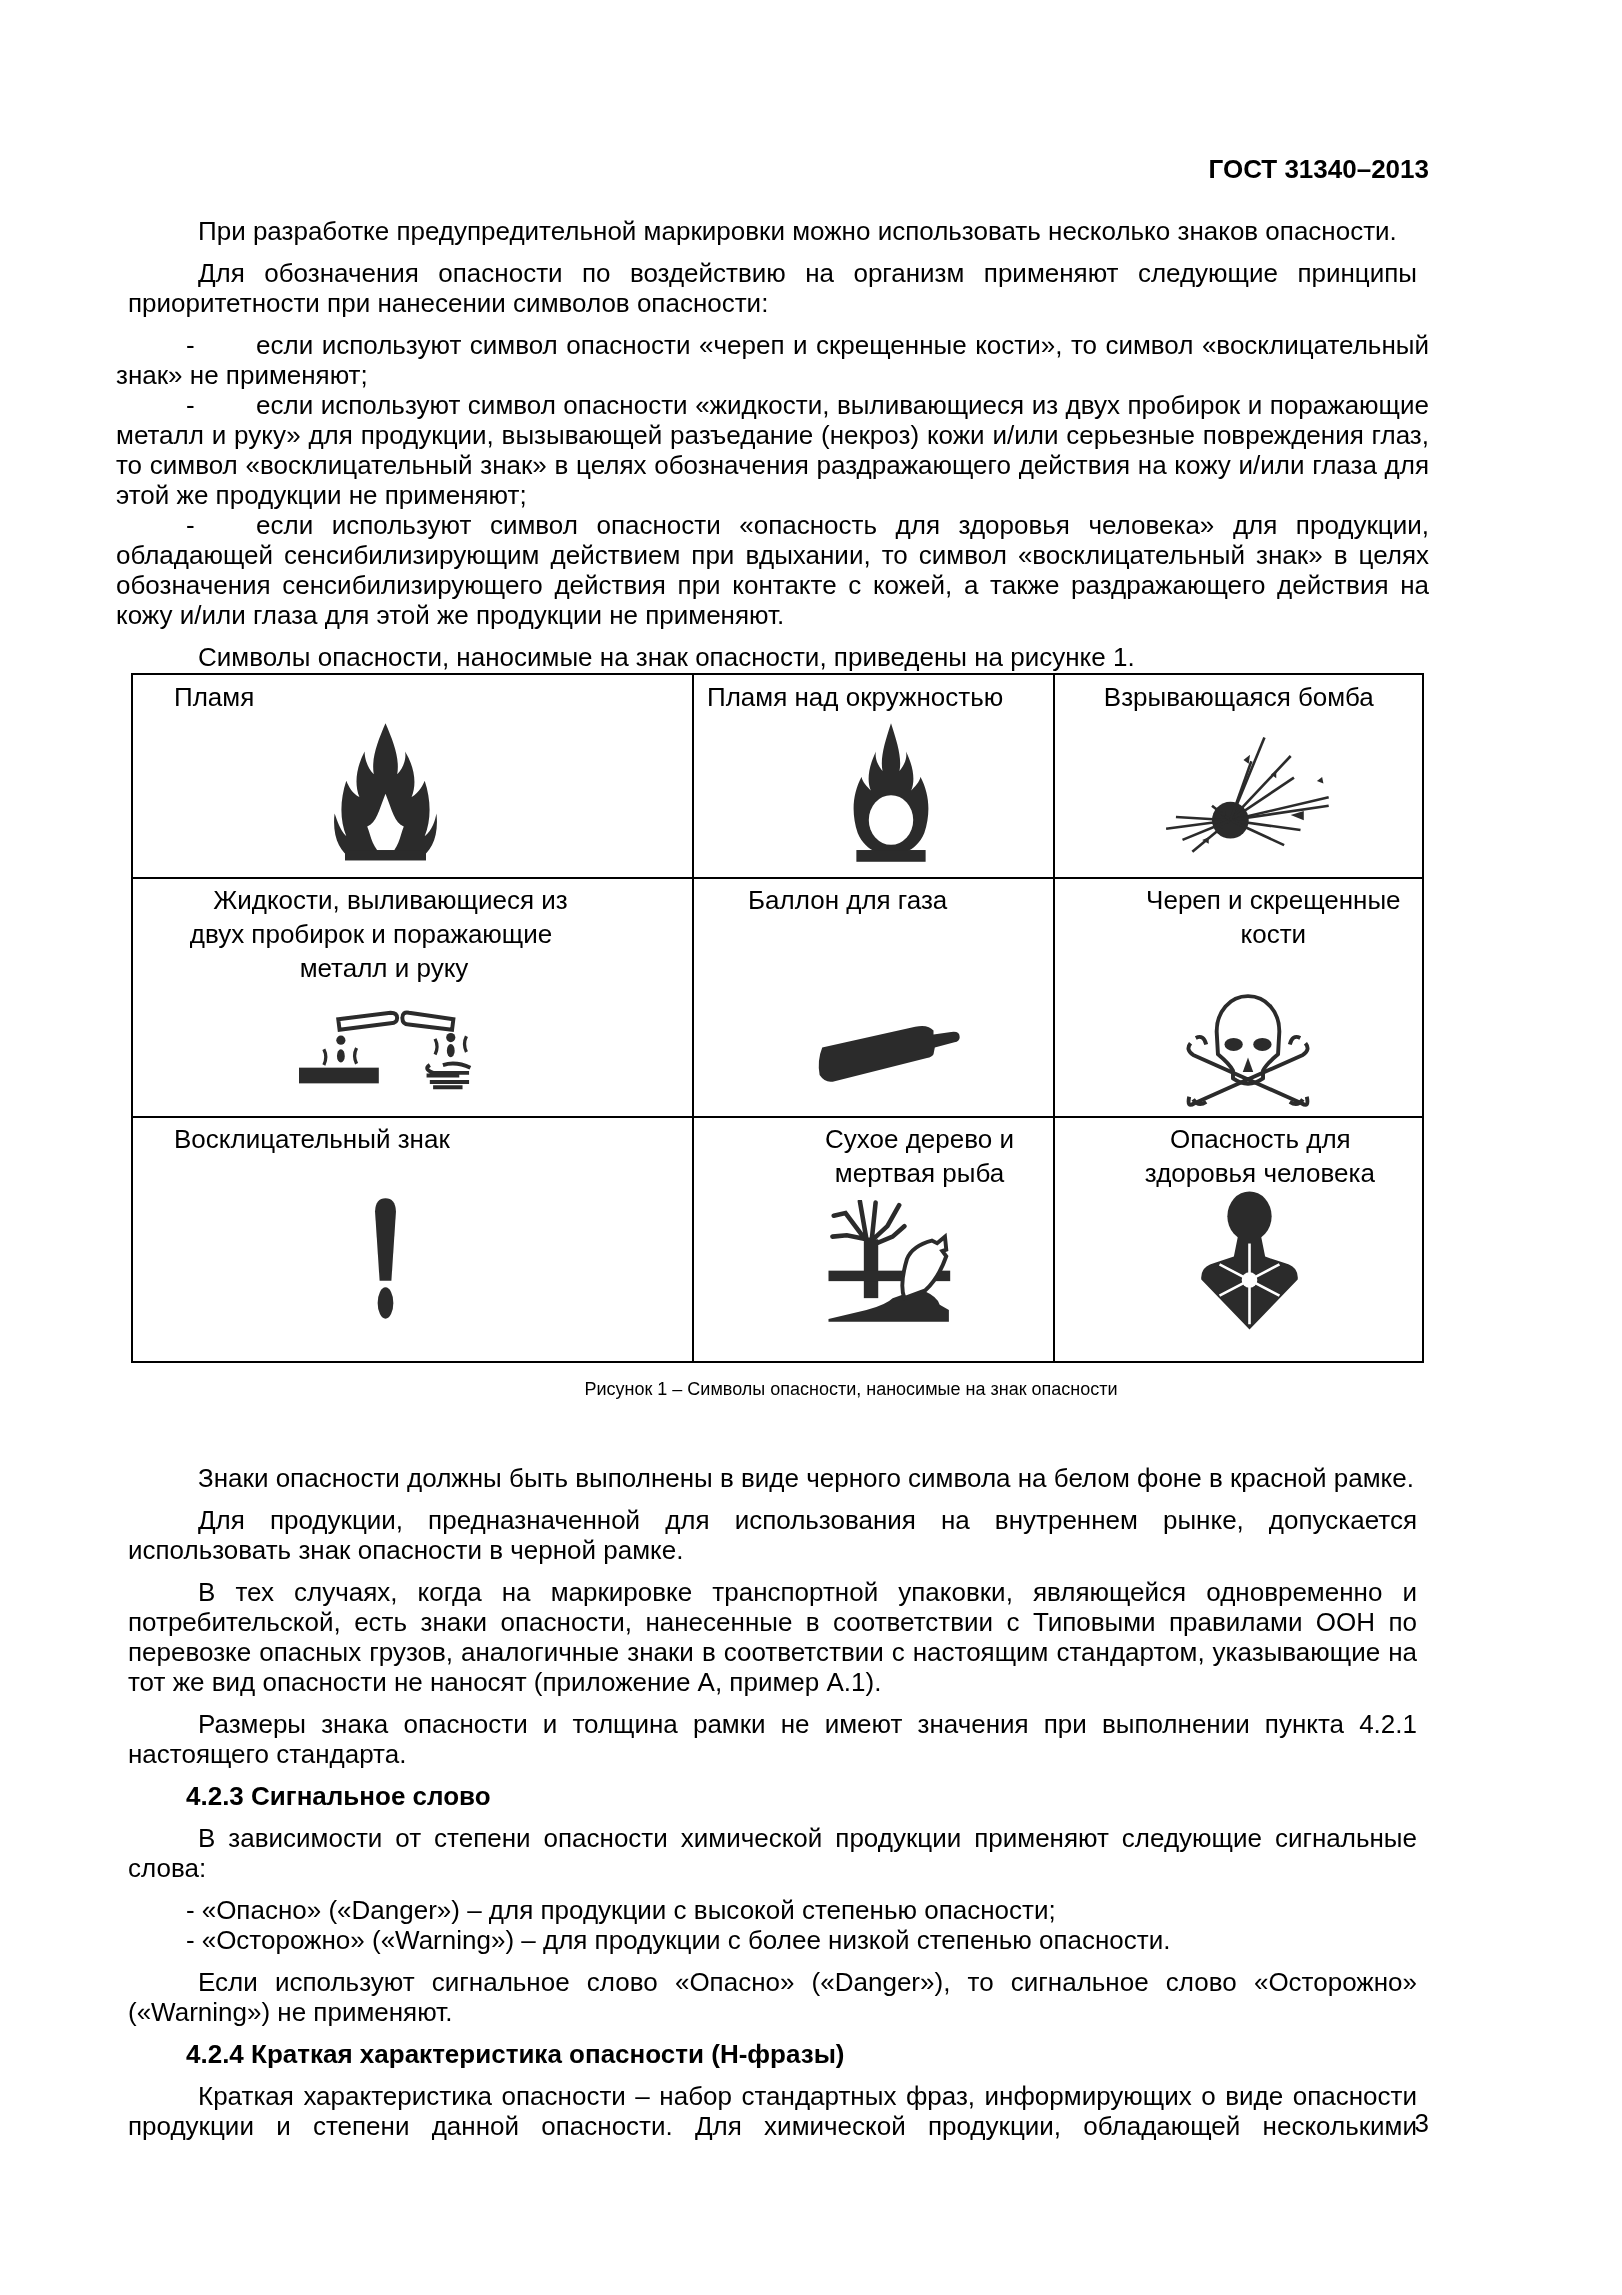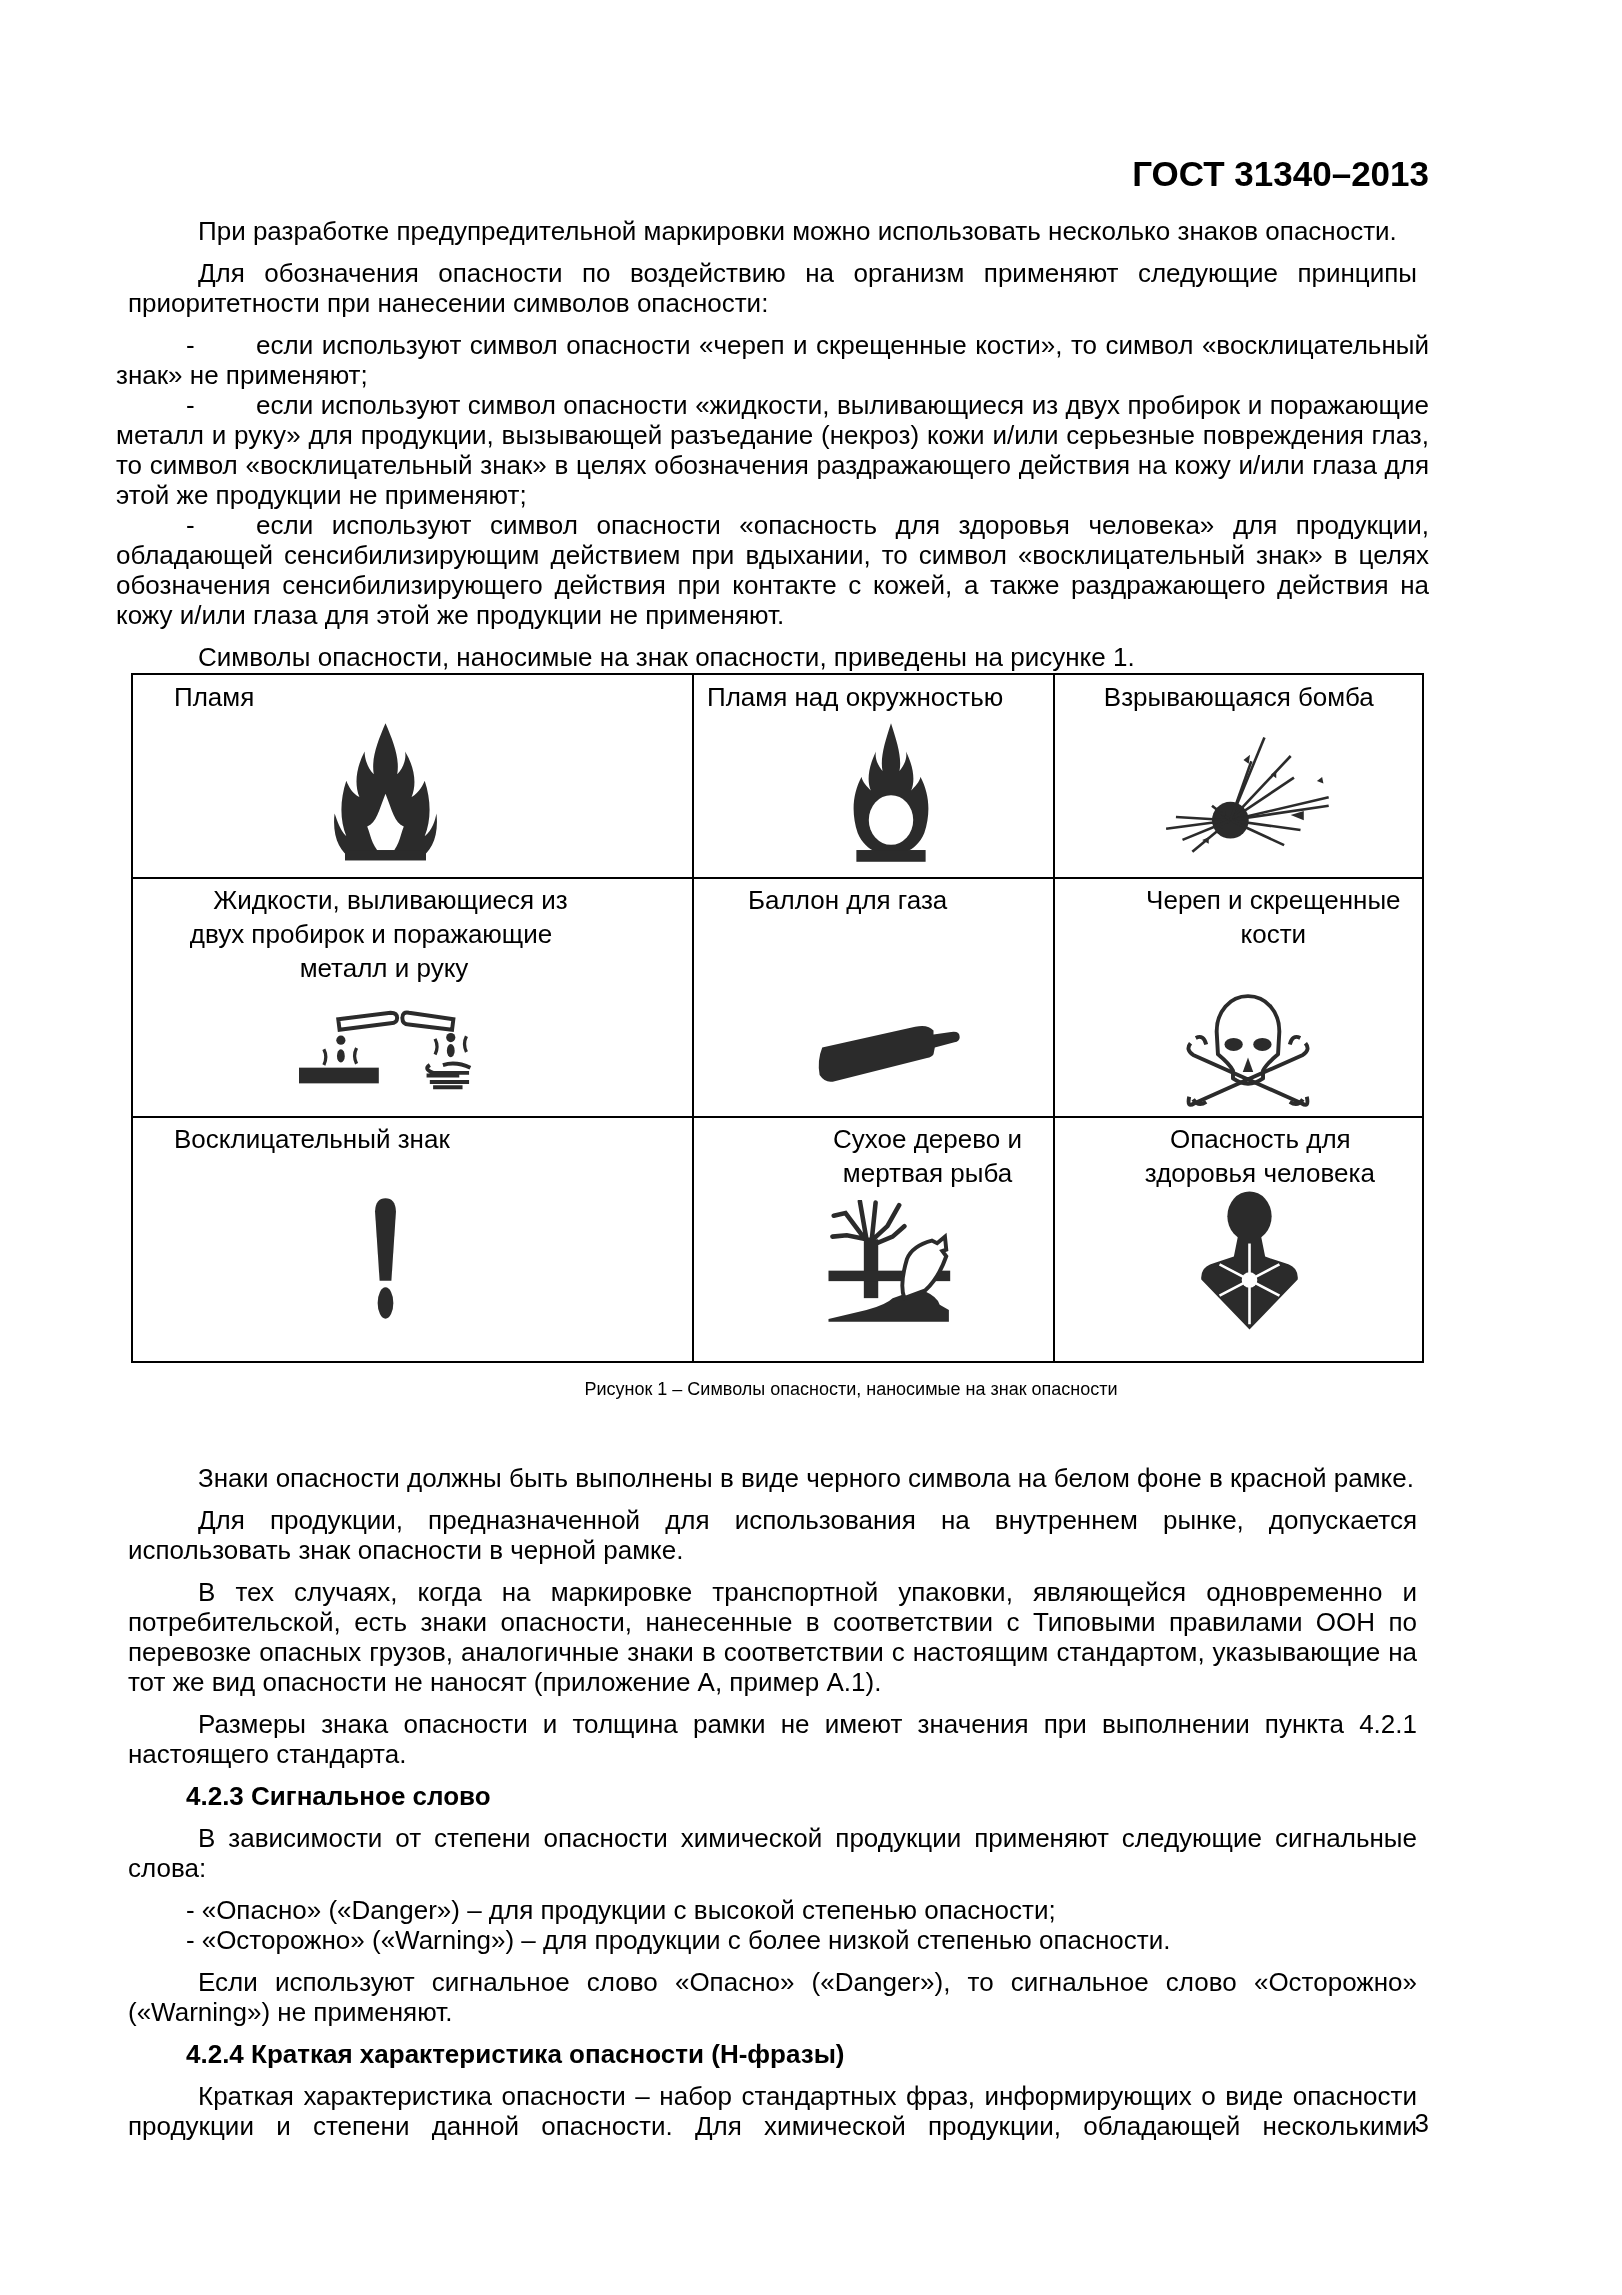--- a/index.html
+++ b/index.html
@@ -1,18 +1,18 @@
 <!DOCTYPE html>
 <html style="font-size:10.5px"><head>
 <meta charset="utf-8">
 <style>
   html, body { margin: 0; padding: 0; background: #ffffff; }
   body { width: 1623px; height: 2295px; position: relative; overflow: hidden;
          font-family: "Liberation Sans", sans-serif; color: #000; }
-  .hdr { position: absolute; right: 194px; top: 154px; font-size: 35px; font-weight: bold; }
+  .hdr { position: absolute; right: 194px; top: 154px; font-size: 26px; font-weight: bold; }
   .body-block { position: absolute; left: 116px; width: 1313px; font-size: 26px; line-height: 30px; }
   .p { text-align: justify; text-indent: 70px; margin: 12px; }
   .p.last-left { text-align-last: left; }
   .li { text-align: justify; margin: 0; text-indent: 70px; }
   .li .dash { display: inline-block; width: 70px; text-indent: 0; }
   .li2 { margin: 0; padding-left: 70px; }
   .li2 .dash2 { display: inline-block; width: 15.7px; }
   .h { font-weight: bold; margin: 0; text-indent: 70px; }
 
   table.fig { position: absolute; left: 131px; top: 673px; width: 1293px; border-collapse: collapse; }
@@ -156,21 +156,21 @@
       <div class="icon" style="left:236px; top:79px; width:33px; height:123px;">
         <svg viewBox="0 0 50 188">
               <g fill="#2b2b2b">
           <path d="M25 2 Q40 2 41 22 L34 128 L16 128 L9 22 Q10 2 25 2 Z"></path>
           <ellipse cx="25" cy="162" rx="12" ry="24"></ellipse>
         </g>
             </svg>
       </div>
     </td>
     <td class="c2">
-      <div class="cell-label" style="left:16px; width:389px; top:3.9px; text-align:center;">
+      <div class="cell-label" style="left:8px; width:389px; top:3.9px; text-align:center;">
         <div style="padding-left:46px">Сухое дерево и</div>
         <div style="padding-left:46px">мертвая рыба</div>
       </div>
       <div class="icon" style="left:133px; top:82px; width:126px; height:123px;">
         <svg viewBox="0 0 192 188">
               <g fill="#2b2b2b" stroke="#2b2b2b">
           <path d="M50 2 L60 60 L68 62 L74 4 M68 62 L92 40 L110 8 M60 60 L30 54 L8 56 M66 70 L100 56 L118 40 M58 60 L28 20 L10 24" fill="none" stroke-width="7" stroke-linecap="round"></path>
           <rect x="56" y="60" width="22" height="90" stroke="none"></rect>
           <rect x="2" y="108" width="186" height="16" stroke="none"></rect>
           <path d="M2 182 L60 168 Q90 160 100 150 Q130 138 150 140 Q168 148 172 160 L186 168 L186 186 L2 186 Z" stroke="none"></path>

